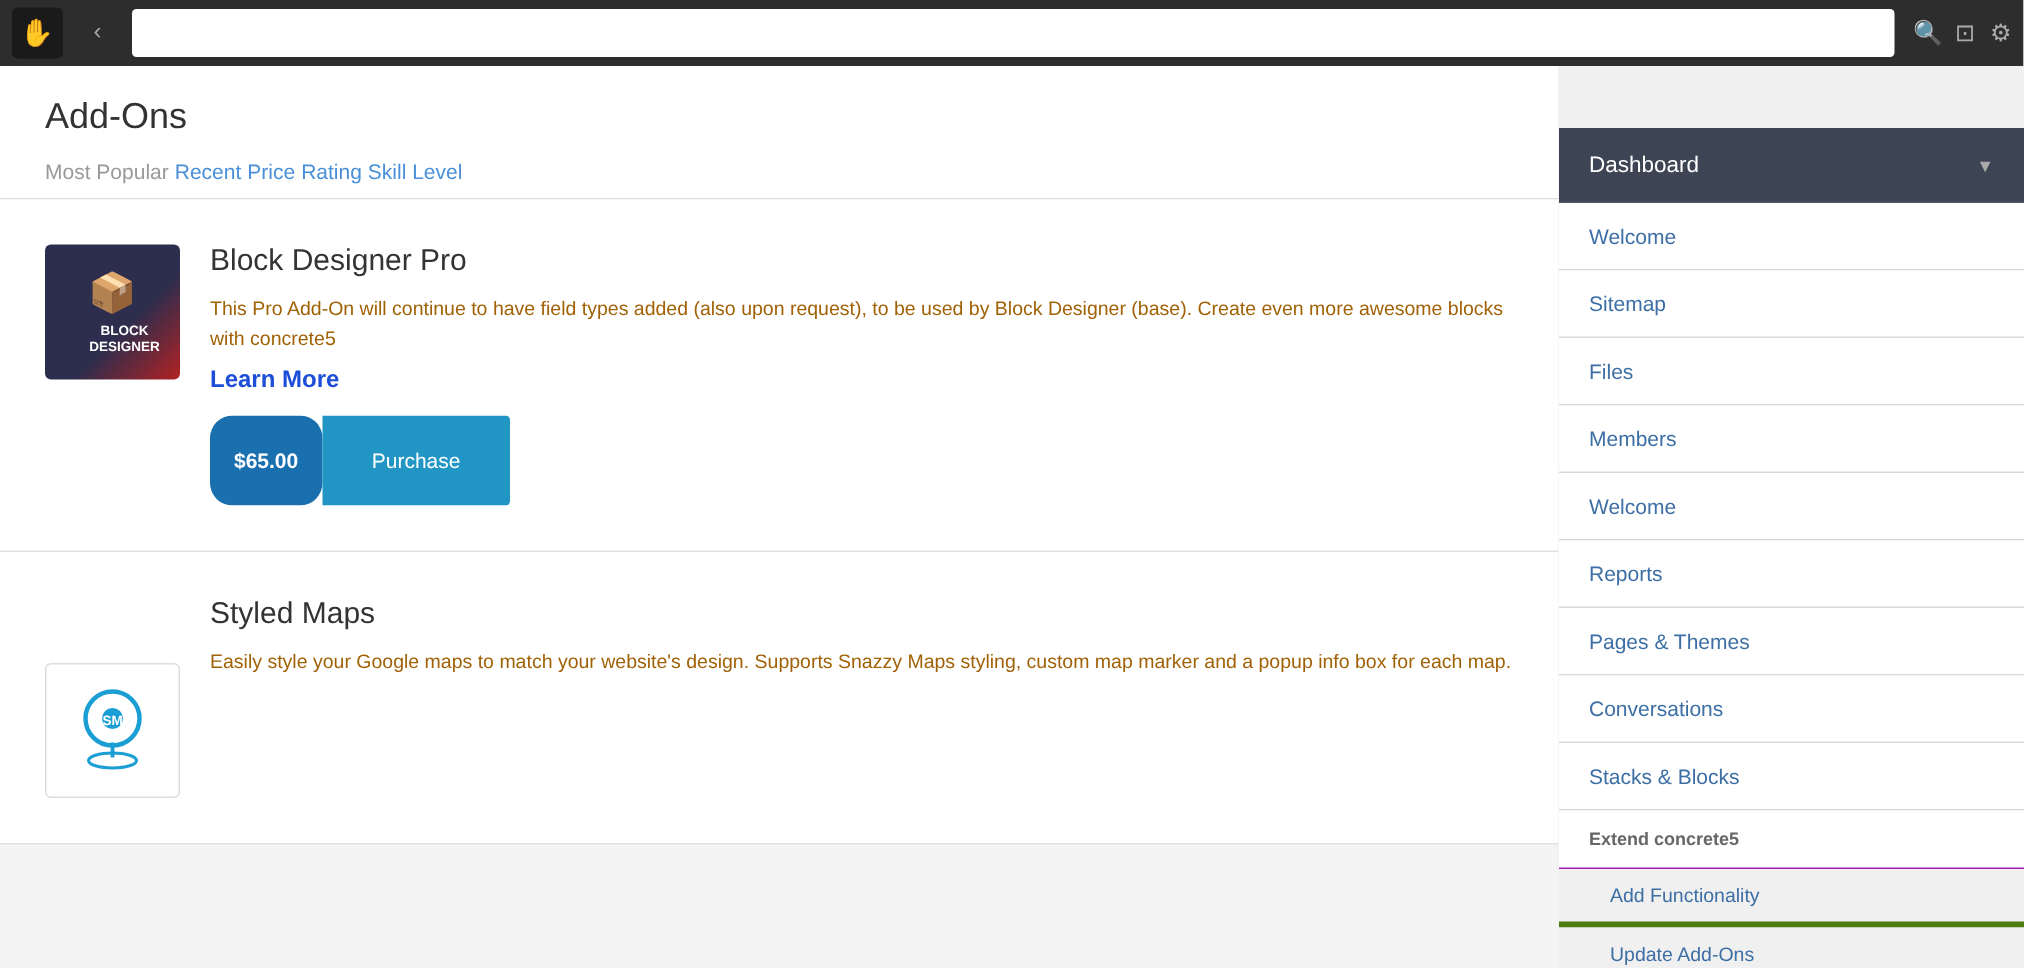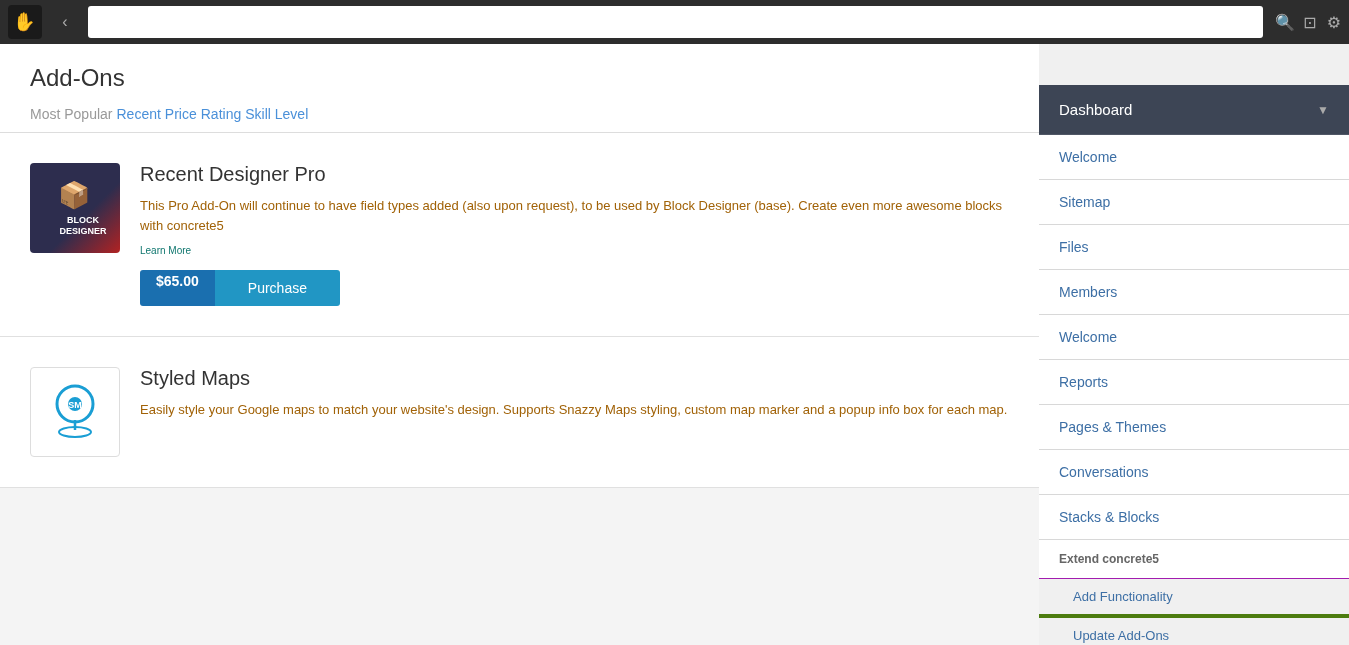--- a/index.html
+++ b/index.html
@@ -149,53 +149,55 @@
       color: #333;
       margin-bottom: 10px;
     }
     .product-desc {
       font-size: 13px;
       color: #a16207;
       line-height: 1.5;
       margin-bottom: 10px;
     }
     .product-learn-more {
-      font-size: 10px;
-      color: #0f766e;
-      font-weight: normal;
+      font-size: 16px;
+      color: #1d4ed8;
+      font-weight: bold;
       cursor: pointer;
     }
     .product-purchase {
       display: flex;
       margin-top: 14px;
       width: 200px;
       border-radius: 3px;
       overflow: hidden;
     }
     .purchase-price {
       background: #1a6faf;
       color: white;
-      padding: 3px 16px;
+      padding: 22px 16px;
       font-size: 14px;
       font-weight: bold;
+      border-radius: 15px;
     }
     .purchase-btn {
       background: #2196c4;
       color: white;
       padding: 10px 4px;
       font-size: 14px;
       cursor: pointer;
       border: none;
       flex: 1;
     }
 
     
     .product-image-styled-maps {
       background: white;
       border: 1px solid #ddd;
+      margin-top: 44px;
     }
     .styled-maps-svg {
       width: 80px;
       height: 80px;
     }
 
     
     .sidebar {
       width: 310px;
       min-width: 310px;
@@ -292,21 +294,21 @@
 
     <div class="product-card">
       <div class="product-inner">
         <div class="product-image product-image-block-designer">
           <div style="font-size:26px;">📦</div>
           <div class="block-designer-label">
             <span>BLOCK</span><br><span>DESIGNER</span>
           </div>
         </div>
         <div class="product-info">
-          <div class="product-name">Recent Designer Pro</div>
+          <div class="product-name">Block Designer Pro</div>
           <div class="product-desc">This Pro Add-On will continue to have field types added (also upon request), to be used by Block Designer (base). Create even more awesome blocks with concrete5</div>
           <div class="product-learn-more">Learn More</div>
           <div class="product-purchase">
             <div class="purchase-price">$65.00</div>
             <button class="purchase-btn">Purchase</button>
           </div>
         </div>
       </div>
     </div>
 

